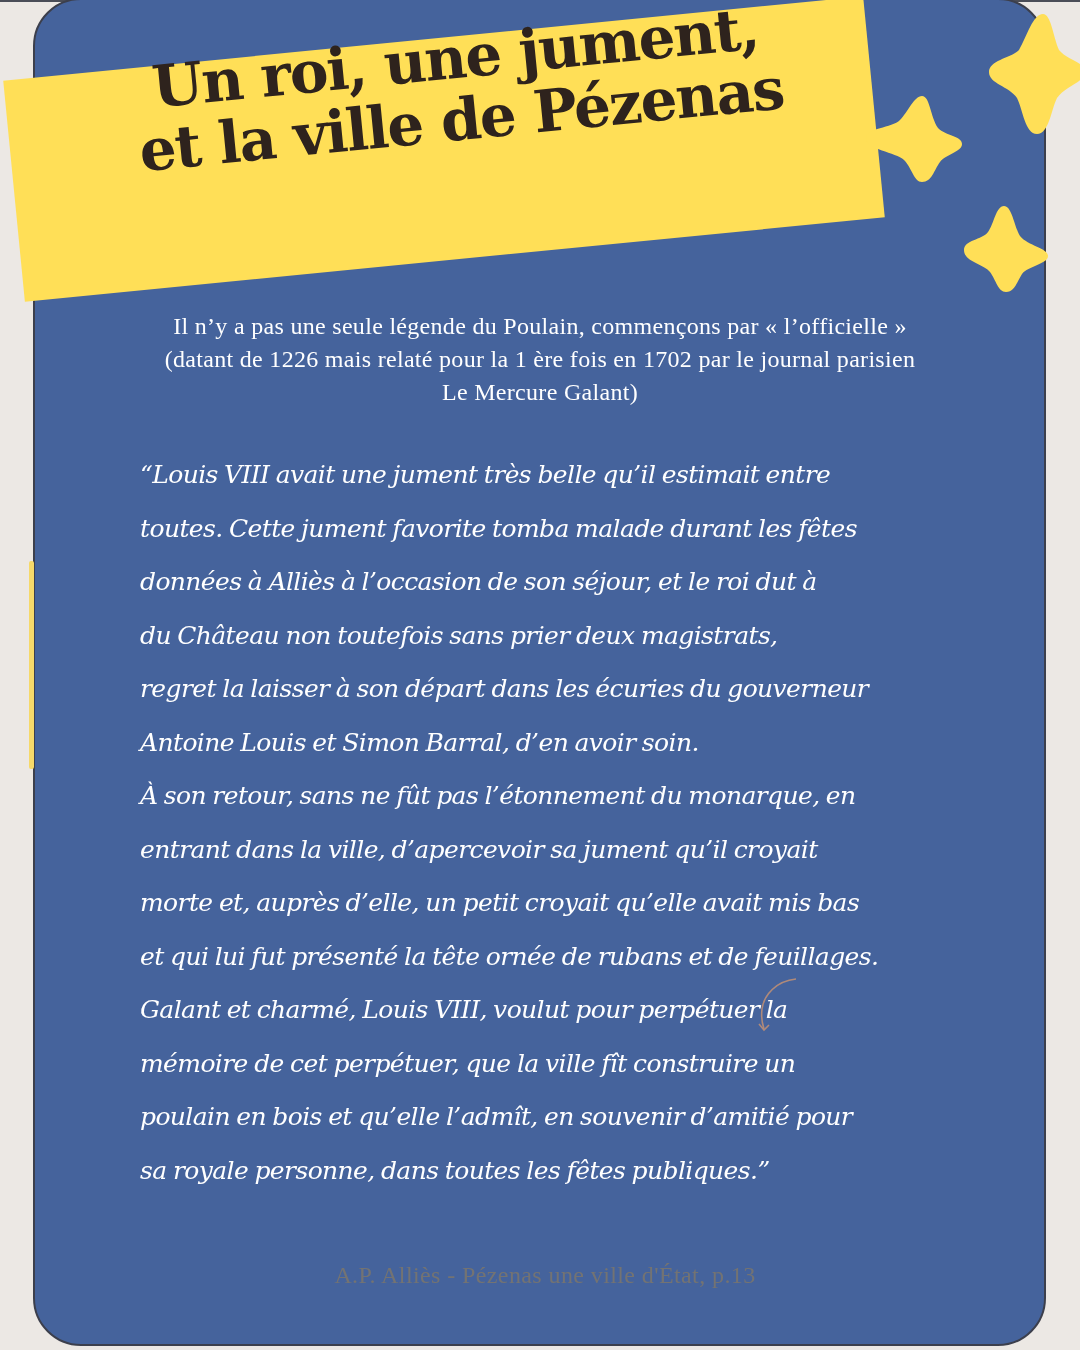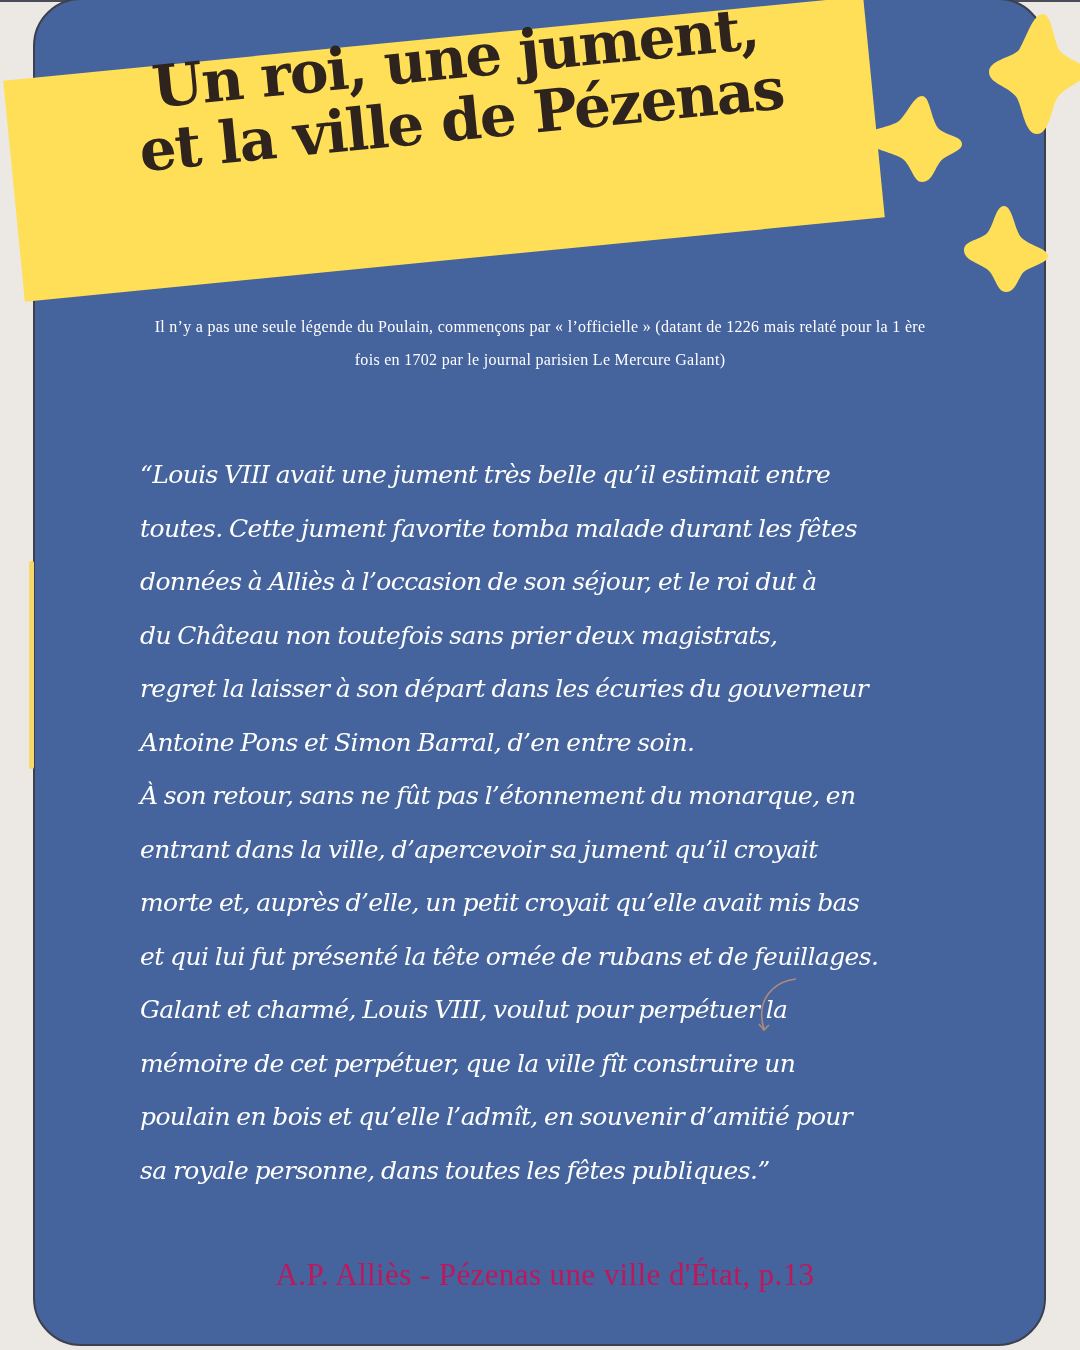--- a/index.html
+++ b/index.html
@@ -73,21 +73,21 @@
     }
     .intro {
       position: absolute;
       left: 150px;
       top: 310px;
       width: 780px;
       margin: 0;
       text-align: center;
       color: #ffffff;
       font-family: "Liberation Serif", serif;
-      font-size: 16px;
+      font-size: 24px;
       line-height: 33px;
       letter-spacing: 0.3px;
     }
     .quote {
       position: absolute;
       left: 140px;
       top: 448px;
       width: 808px;
       margin: 0;
       text-align: left;
@@ -100,23 +100,23 @@
       word-spacing: -1px;
     }
     .quote span { display: block; white-space: nowrap; }
     .citation {
       position: absolute;
       left: 150px;
       top: 1255px;
       width: 790px;
       margin: 0;
       text-align: center;
-      color: #be185d;
+      color: #737373;
       font-family: "Liberation Serif", serif;
-      font-size: 31px;
+      font-size: 24px;
       line-height: 40px;
       letter-spacing: 0.4px;
     }
     .arrow {
       position: absolute;
       left: 740px;
       top: 975px;
       width: 60px;
       height: 60px;
     }
@@ -150,21 +150,21 @@
 </svg>
 
 <p class="intro">Il n’y a pas une seule légende du Poulain, commençons par « l’officielle » (datant de 1226 mais relaté pour la 1 ère fois en 1702 par le journal parisien Le Mercure Galant)</p>
 
 <blockquote class="quote">
   <span>“Louis VIII avait une jument très belle qu’il estimait entre</span>
   <span>toutes. Cette jument favorite tomba malade durant les fêtes</span>
   <span>données à Alliès à l’occasion de son séjour, et le roi dut à</span>
   <span>du Château non toutefois sans prier deux magistrats,</span>
   <span>regret la laisser à son départ dans les écuries du gouverneur</span>
-  <span>Antoine Pons et Simon Barral, d’en entre soin.</span>
+  <span>Antoine Louis et Simon Barral, d’en avoir soin.</span>
   <span>À son retour, sans ne fût pas l’étonnement du monarque, en</span>
   <span>entrant dans la ville, d’apercevoir sa jument qu’il croyait</span>
   <span>morte et, auprès d’elle, un petit croyait qu’elle avait mis bas</span>
   <span>et qui lui fut présenté la tête ornée de rubans et de feuillages.</span>
   <span>Galant et charmé, Louis VIII, voulut pour perpétuer la</span>
   <span>mémoire de cet perpétuer, que la ville fît construire un</span>
   <span>poulain en bois et qu’elle l’admît, en souvenir d’amitié pour</span>
   <span>sa royale personne, dans toutes les fêtes publiques.”</span>
 </blockquote>
 

